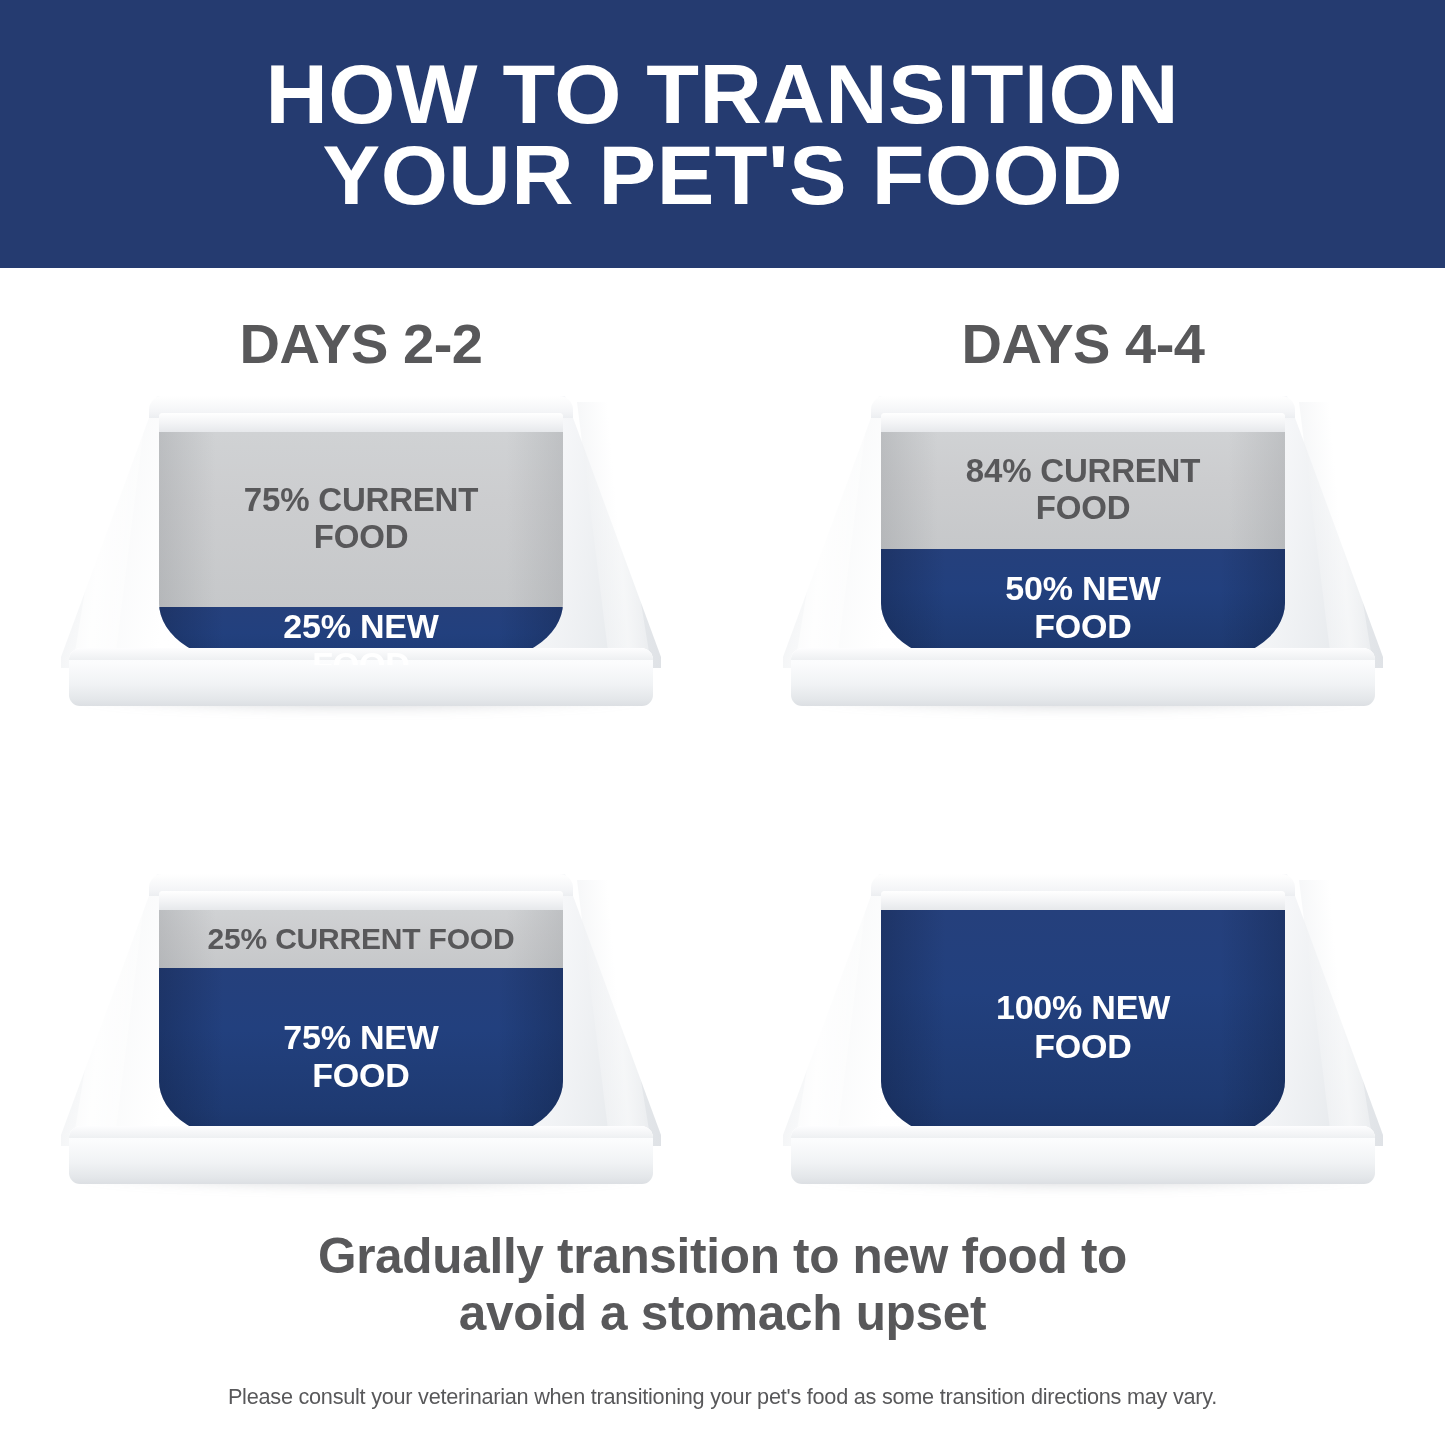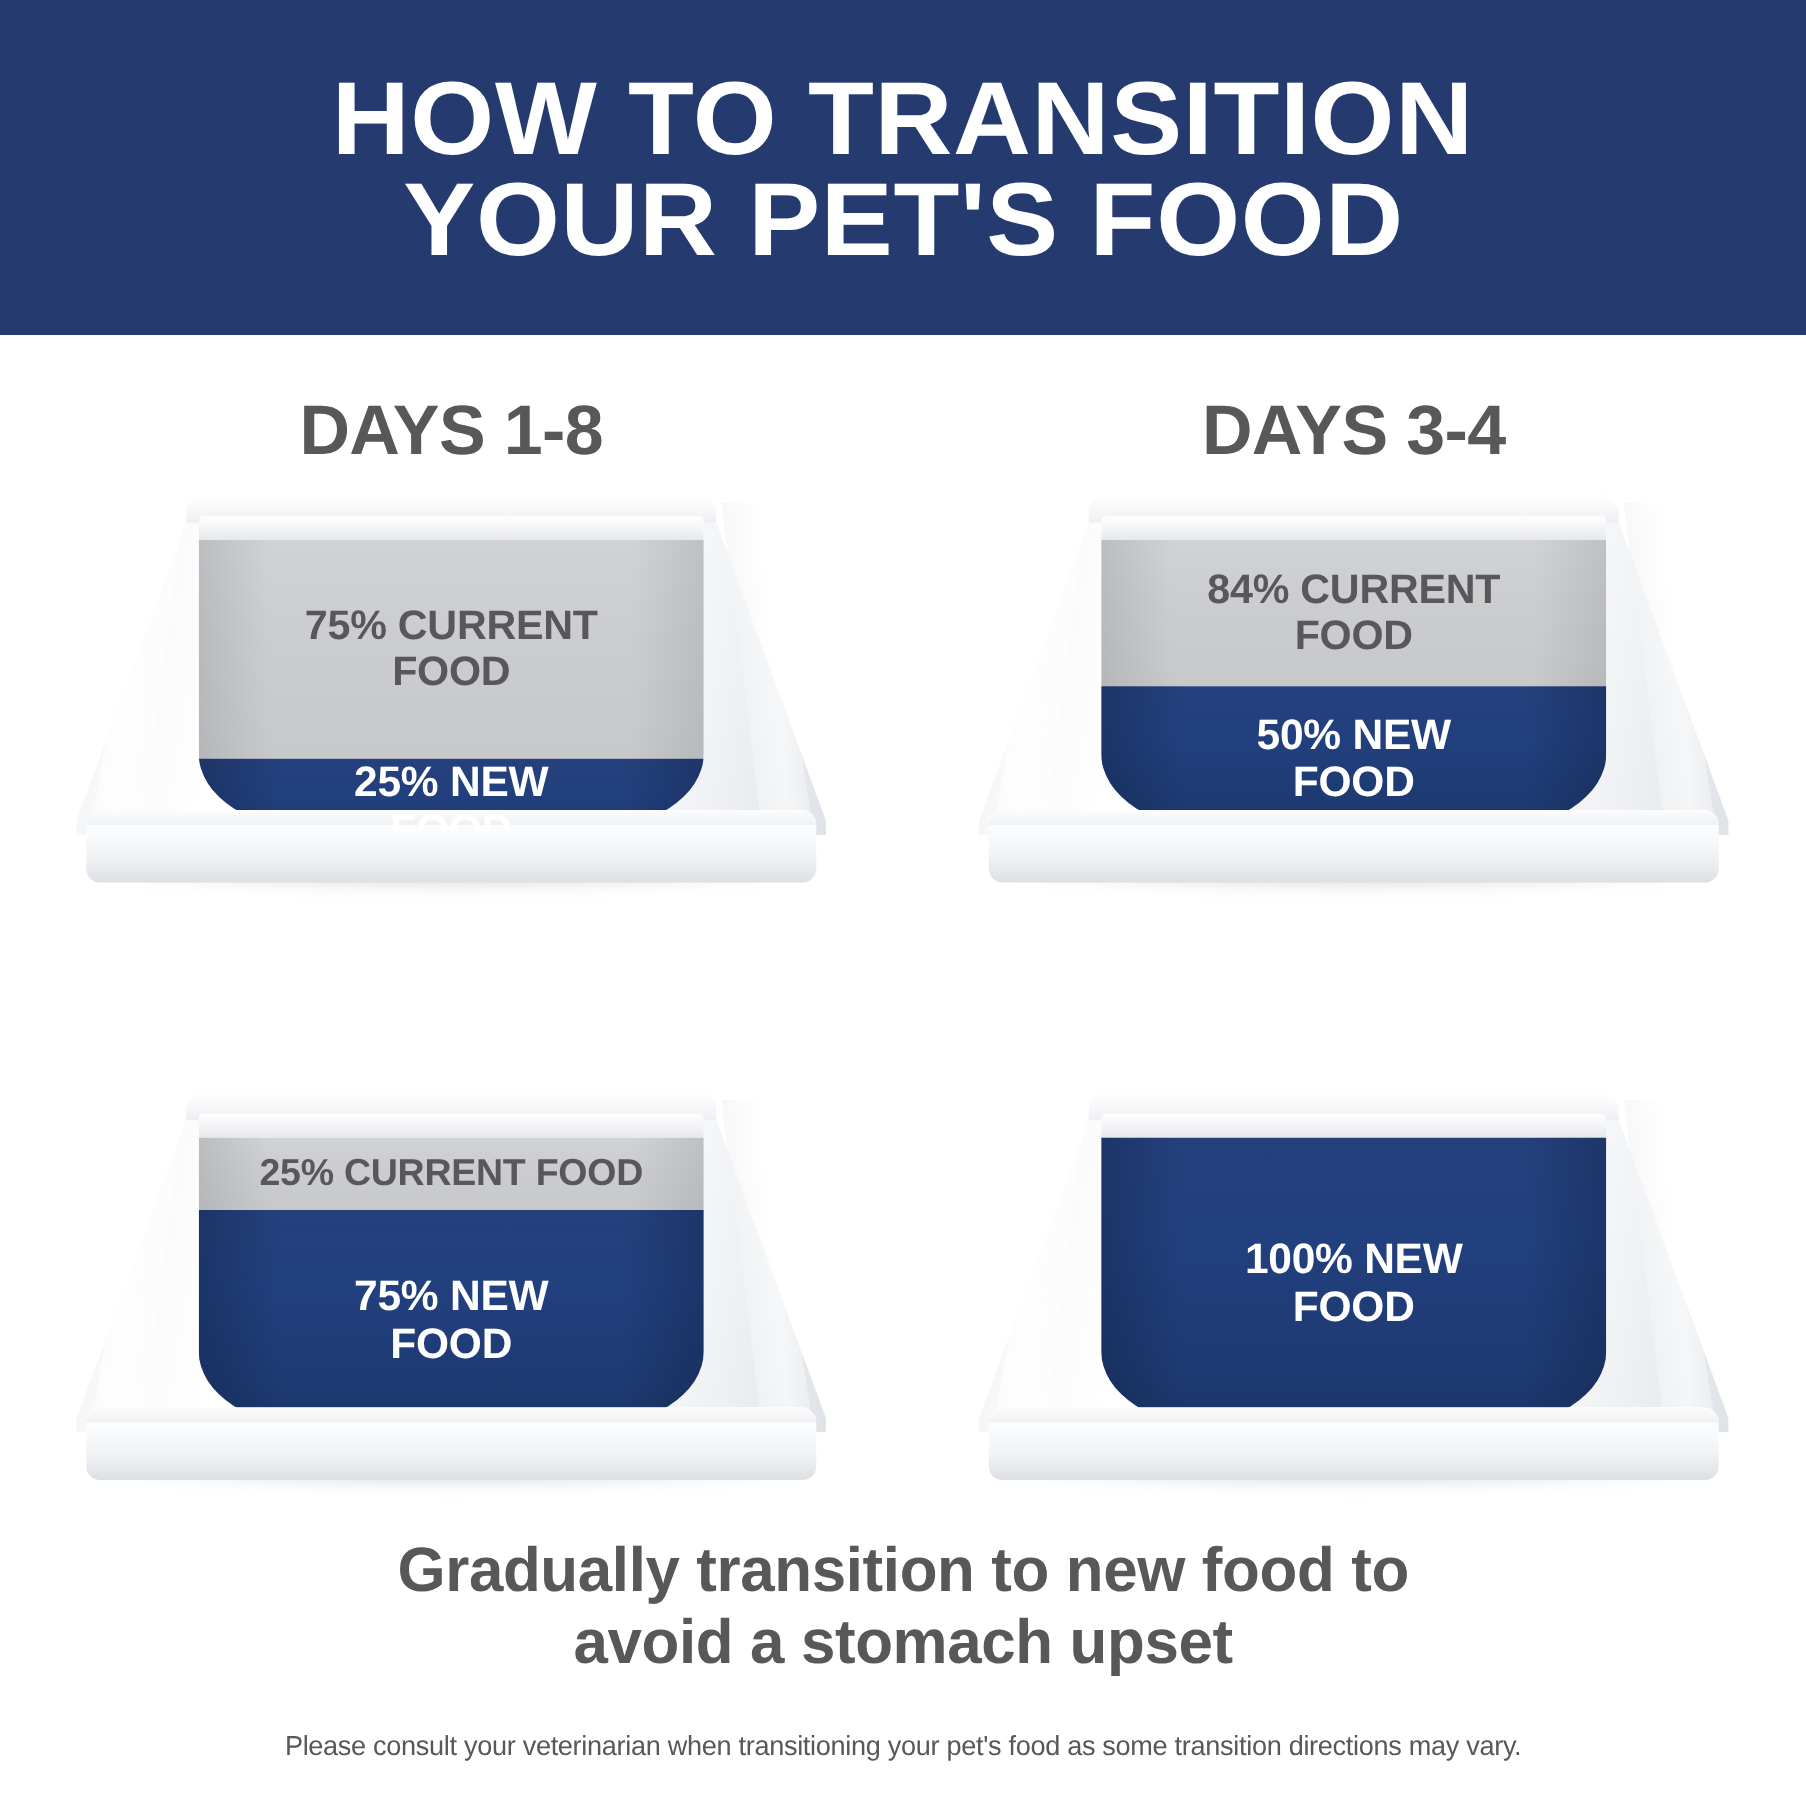--- a/index.html
+++ b/index.html
@@ -223,21 +223,21 @@
 <body>
 
 <div class="header">
   <div class="header-line">HOW TO TRANSITION</div>
   <div class="header-line">YOUR PET'S FOOD</div>
 </div>
 
 <div class="grid">
 
   <div class="cell c0">
-    <div class="day-title">DAYS 1-8</div>
+    <div class="day-title">DAYS 2-2</div>
     <div class="bowl-wrap">
       <div class="bowl-shadow"></div>
       <div class="bowl-body"></div>
       <div class="wall-hl-l"></div>
       <div class="wall-hl-r"></div>
       <div class="bowl-rim"></div>
       <div class="bowl-inner">
         <div class="inner-lip"></div>
         <div class="food-col">
           <div class="food-old" style="flex: 0 0 75%;">
@@ -248,21 +248,21 @@
             <div class="food-label label-new">25% NEW
 FOOD</div>
           </div>
         </div>
       </div>
       <div class="bowl-base"></div>
     </div>
   </div>
 
   <div class="cell c1">
-    <div class="day-title">DAYS 3-4</div>
+    <div class="day-title">DAYS 4-4</div>
     <div class="bowl-wrap">
       <div class="bowl-shadow"></div>
       <div class="bowl-body"></div>
       <div class="wall-hl-l"></div>
       <div class="wall-hl-r"></div>
       <div class="bowl-rim"></div>
       <div class="bowl-inner">
         <div class="inner-lip"></div>
         <div class="food-col">
           <div class="food-old" style="flex: 0 0 50%;">

